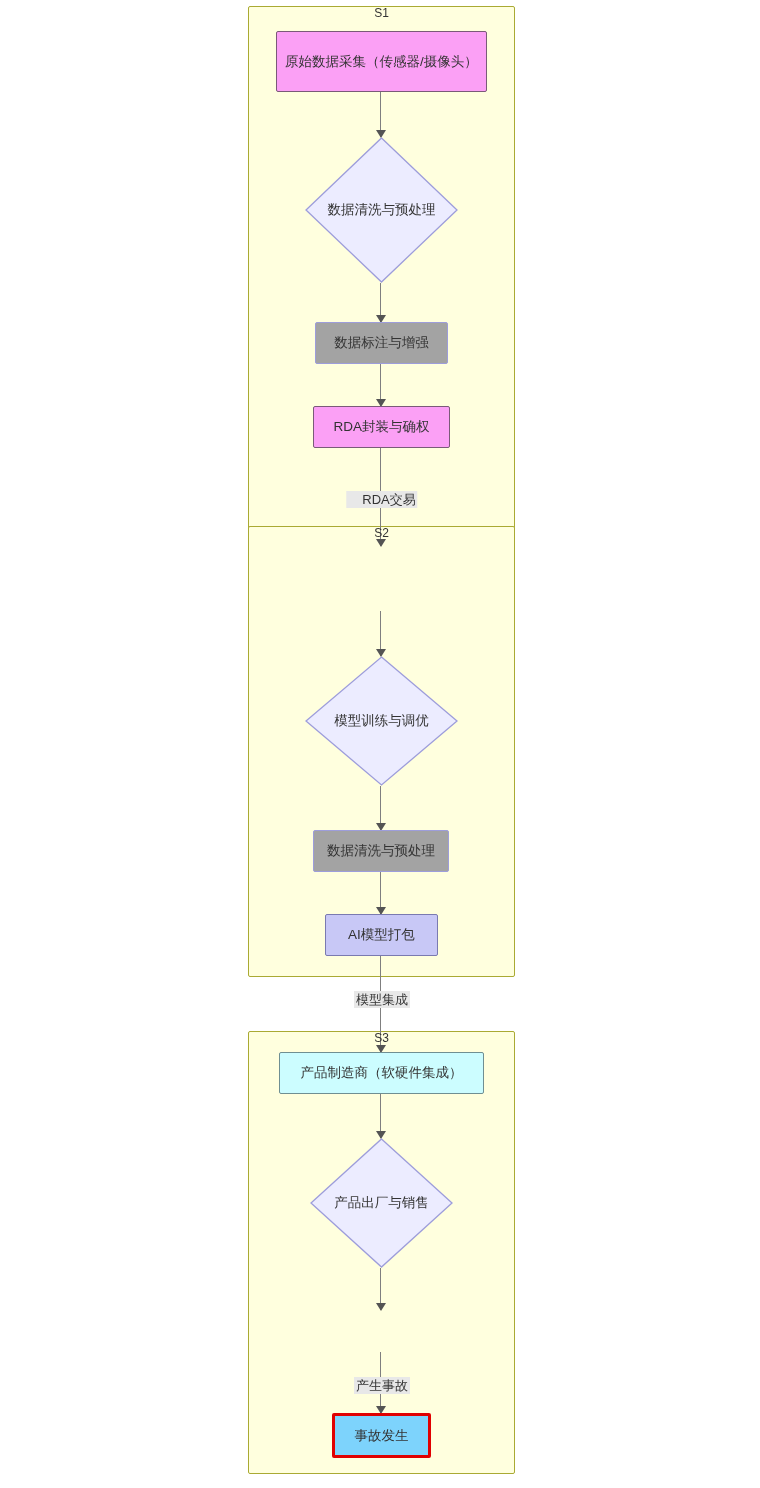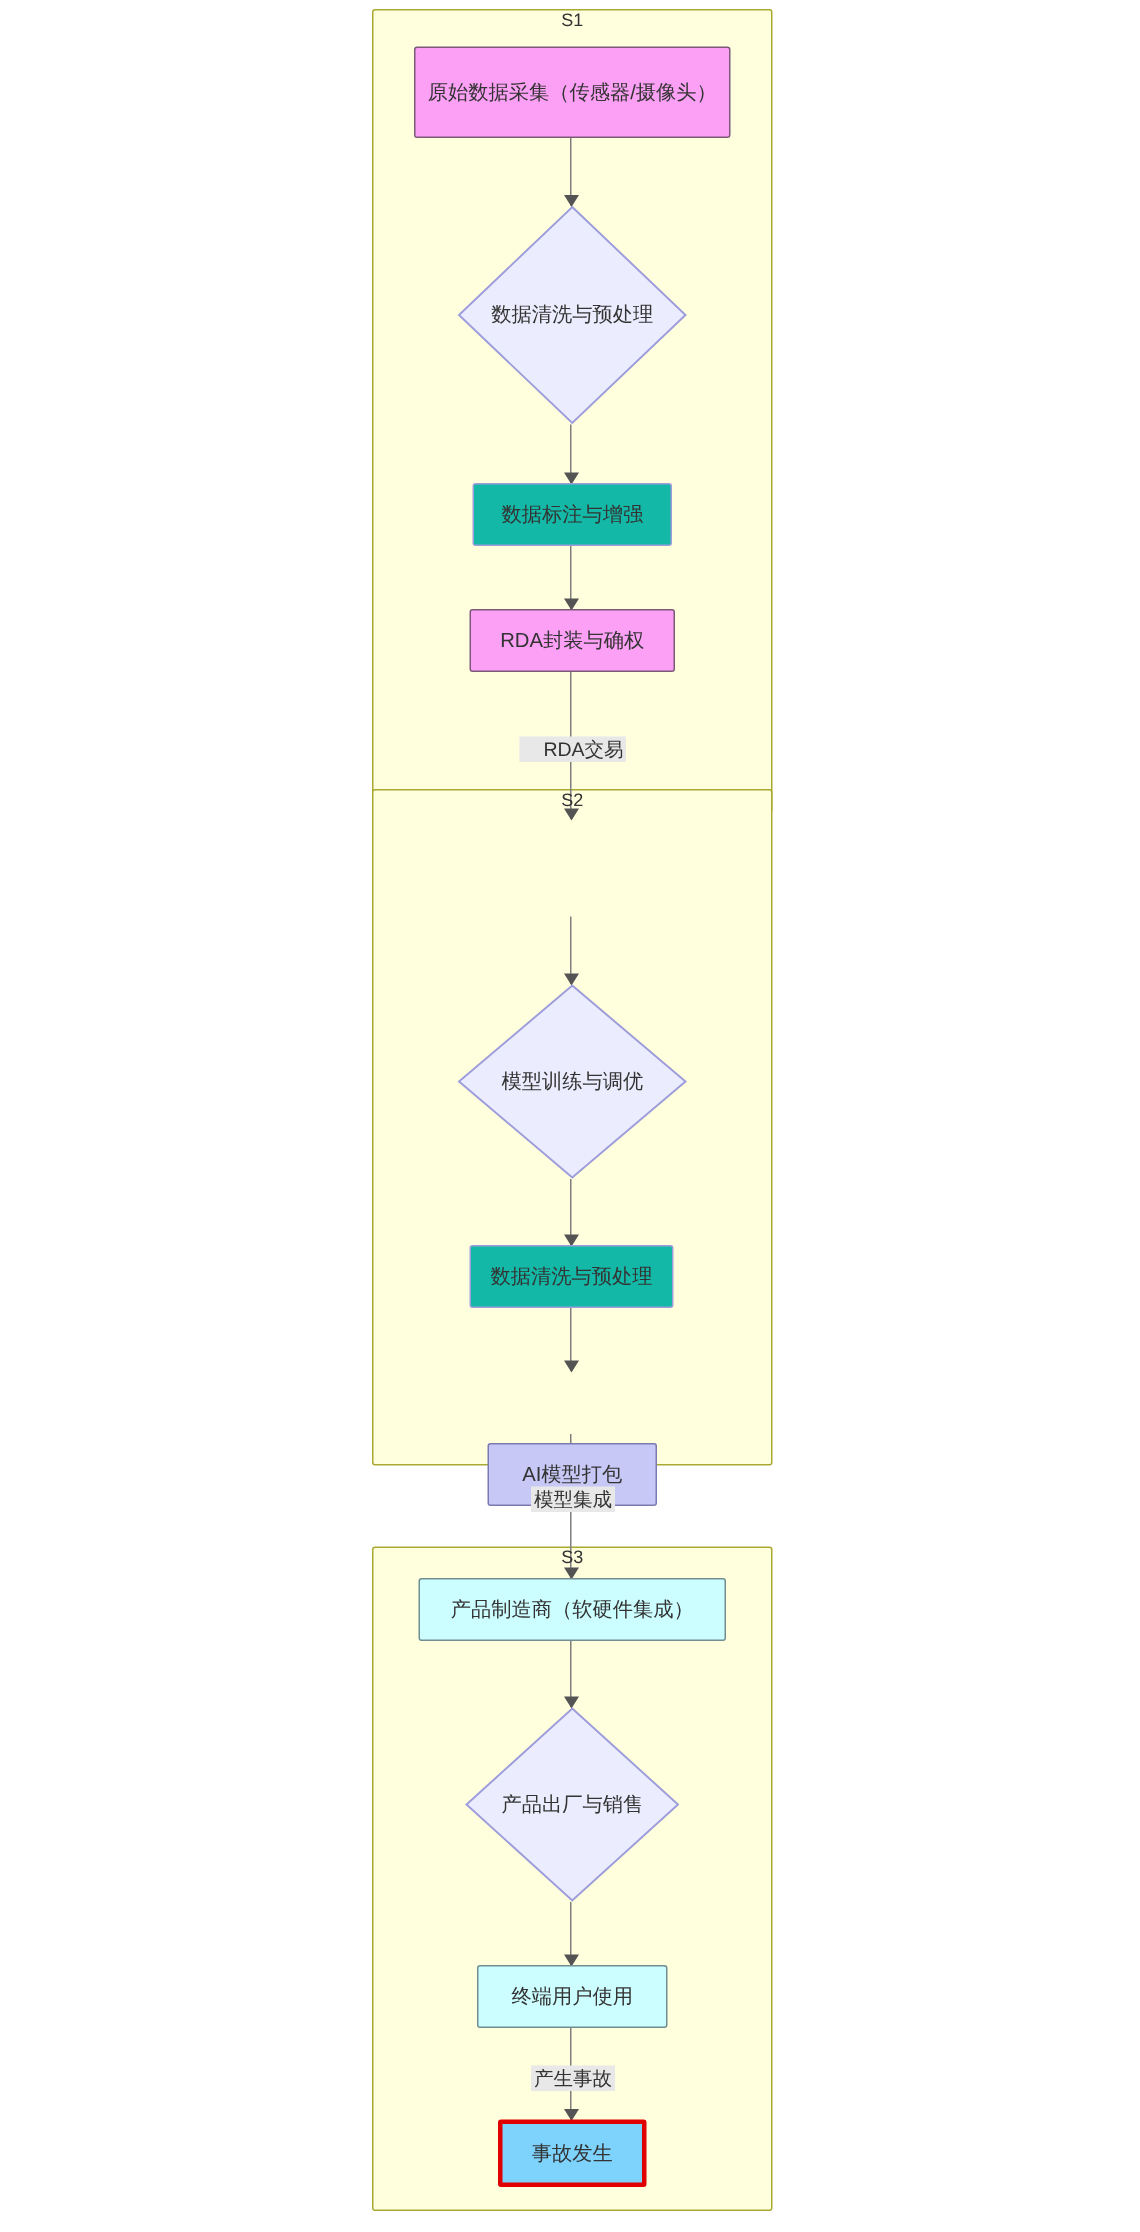--- a/index.html
+++ b/index.html
@@ -42,21 +42,21 @@
     line-height:20px;
     color:#333333;
     border-radius:2px;
     padding:2px 6px;
     z-index:4;
   }
   .node span{display:block;}
 
   
   .fill-magenta{background:#fba0f5;border:1px solid #7a5a78;}
-  .fill-lavender{background:#14b8a6;border:1px solid #9d9ddb;}
+  .fill-lavender{background:#a3a3a3;border:1px solid #9d9ddb;}
   .fill-periwinkle{background:#c8c8f6;border:1px solid #7a7ab0;}
   .fill-cyan{background:#ccfdff;border:1px solid #6f8f92;}
   .fill-danger{background:#7dd3fc;border:3px solid #e00000;}
 
   
   .diamond{
     position:absolute;
     z-index:4;
   }
   .diamond .dshape{
@@ -176,21 +176,21 @@
 
   <div class="node fill-lavender" style="left:313px;top:830px;width:136px;height:42px;">
     <span>数据清洗与预处理</span>
   </div>
 
   <div class="edge" style="left:380px;top:872px;">
     <div class="edge-line" style="height:42px;"></div>
     <div class="arrow-head" style="left:-4.3px;top:35px;"></div>
   </div>
 
-  <div class="node fill-periwinkle" style="left:325px;top:914px;width:113px;height:42px;margin-top:48px;">
+  <div class="node fill-periwinkle" style="left:325px;top:914px;width:113px;height:42px;">
     <span>AI模型打包</span>
   </div>
 
   <div class="edge" style="left:380px;top:956px;">
     <div class="edge-line" style="height:96px;"></div>
     <div class="arrow-head" style="left:-4.3px;top:89px;"></div>
   </div>
   <div class="edge-label" style="left:382px;top:991px;">模型集成</div>
 
   <div class="subgraph" style="left:248px;top:1031px;width:267px;height:443px;">
@@ -211,23 +211,20 @@
       <polygon points="71.5,1 142,65 71.5,129 1,65" fill="#ececff" stroke="#9d9ddb" stroke-width="1.3"></polygon>
     </svg>
     <div class="dlabel">产品出厂与销售</div>
   </div>
 
   <div class="edge" style="left:380px;top:1268px;">
     <div class="edge-line" style="height:42px;"></div>
     <div class="arrow-head" style="left:-4.3px;top:35px;"></div>
   </div>
 
-  <div class="node fill-cyan" style="left:318px;top:1310px;width:127px;height:42px;">
-    <span>终端用户使用</span>
-  </div>
 
   <div class="edge" style="left:380px;top:1352px;">
     <div class="edge-line" style="height:61px;"></div>
     <div class="arrow-head" style="left:-4.3px;top:54px;"></div>
   </div>
   <div class="edge-label" style="left:382px;top:1377px;">产生事故</div>
 
   <div class="node fill-danger" style="left:332px;top:1413px;width:99px;height:45px;">
     <span>事故发生</span>
   </div>

